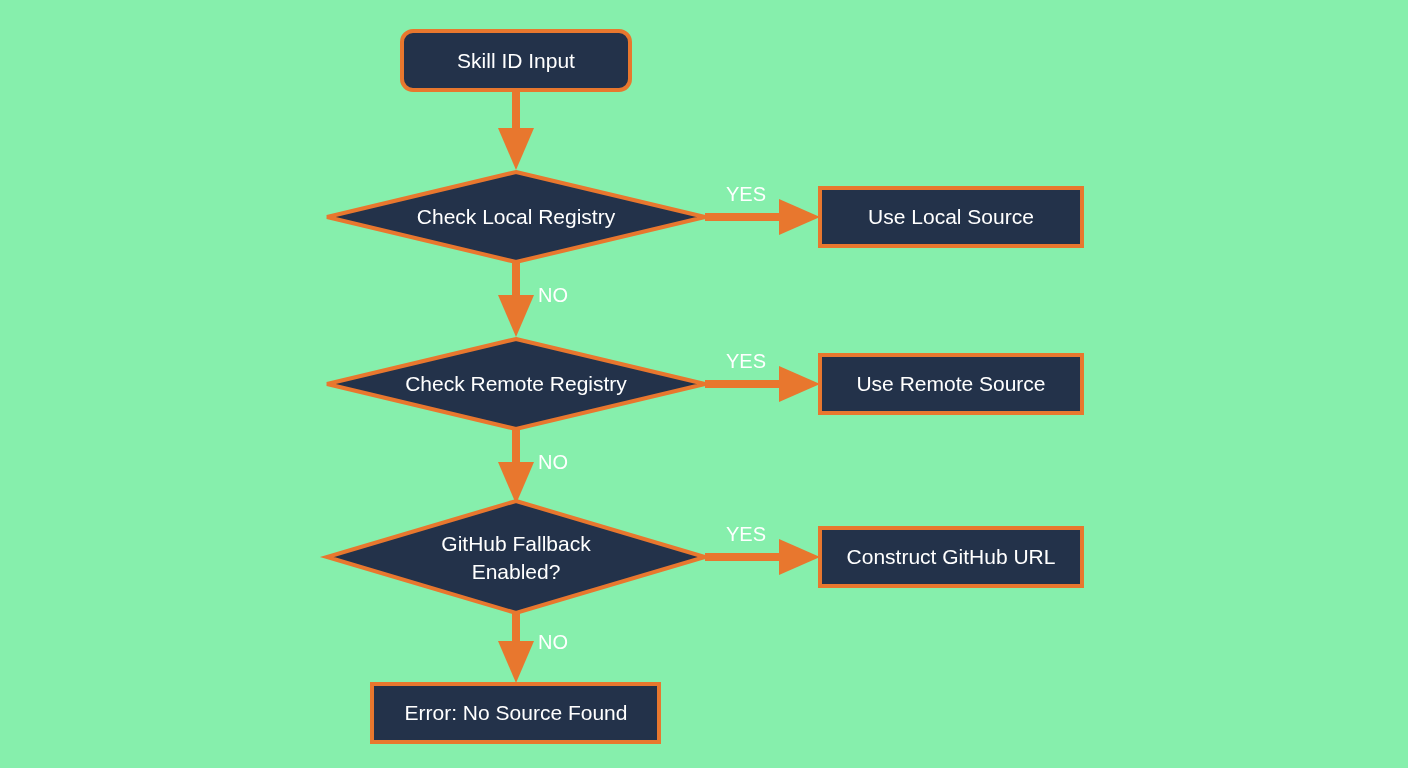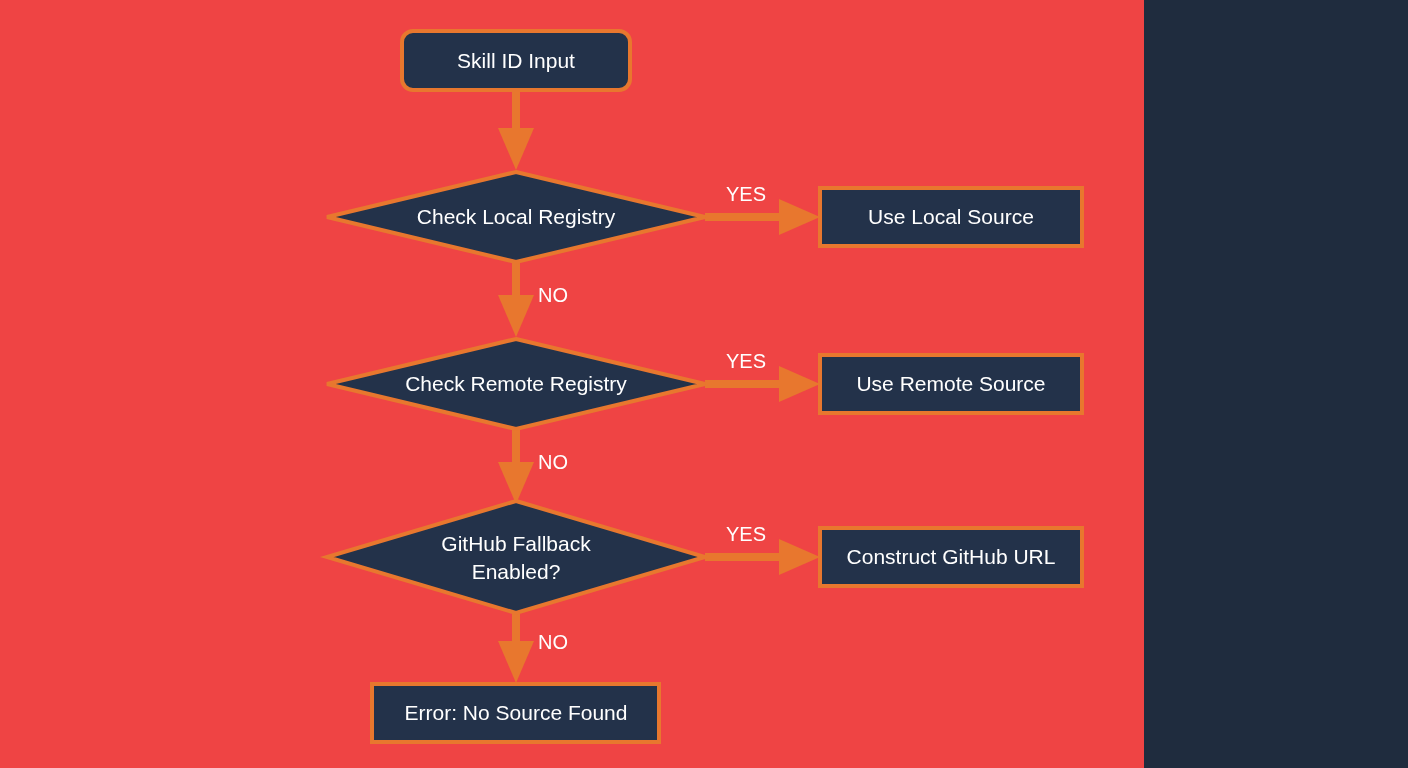--- a/index.html
+++ b/index.html
@@ -2,23 +2,23 @@
 <html><head>
 <meta charset="utf-8">
 <style>
   html, body {
     margin: 0;
     padding: 0;
     background: #1f2c3e;
   }
   #canvas {
     position: relative;
-    width: 1144px;
+    width: 1408px;
     height: 768px;
-    background: #ef4444;
+    background: #86efac;
     overflow: hidden;
     font-family: "Liberation Sans", sans-serif;
   }
   #flow-svg {
     position: absolute;
     left: 0;
     top: 0;
     width: 1408px;
     height: 768px;
   }

